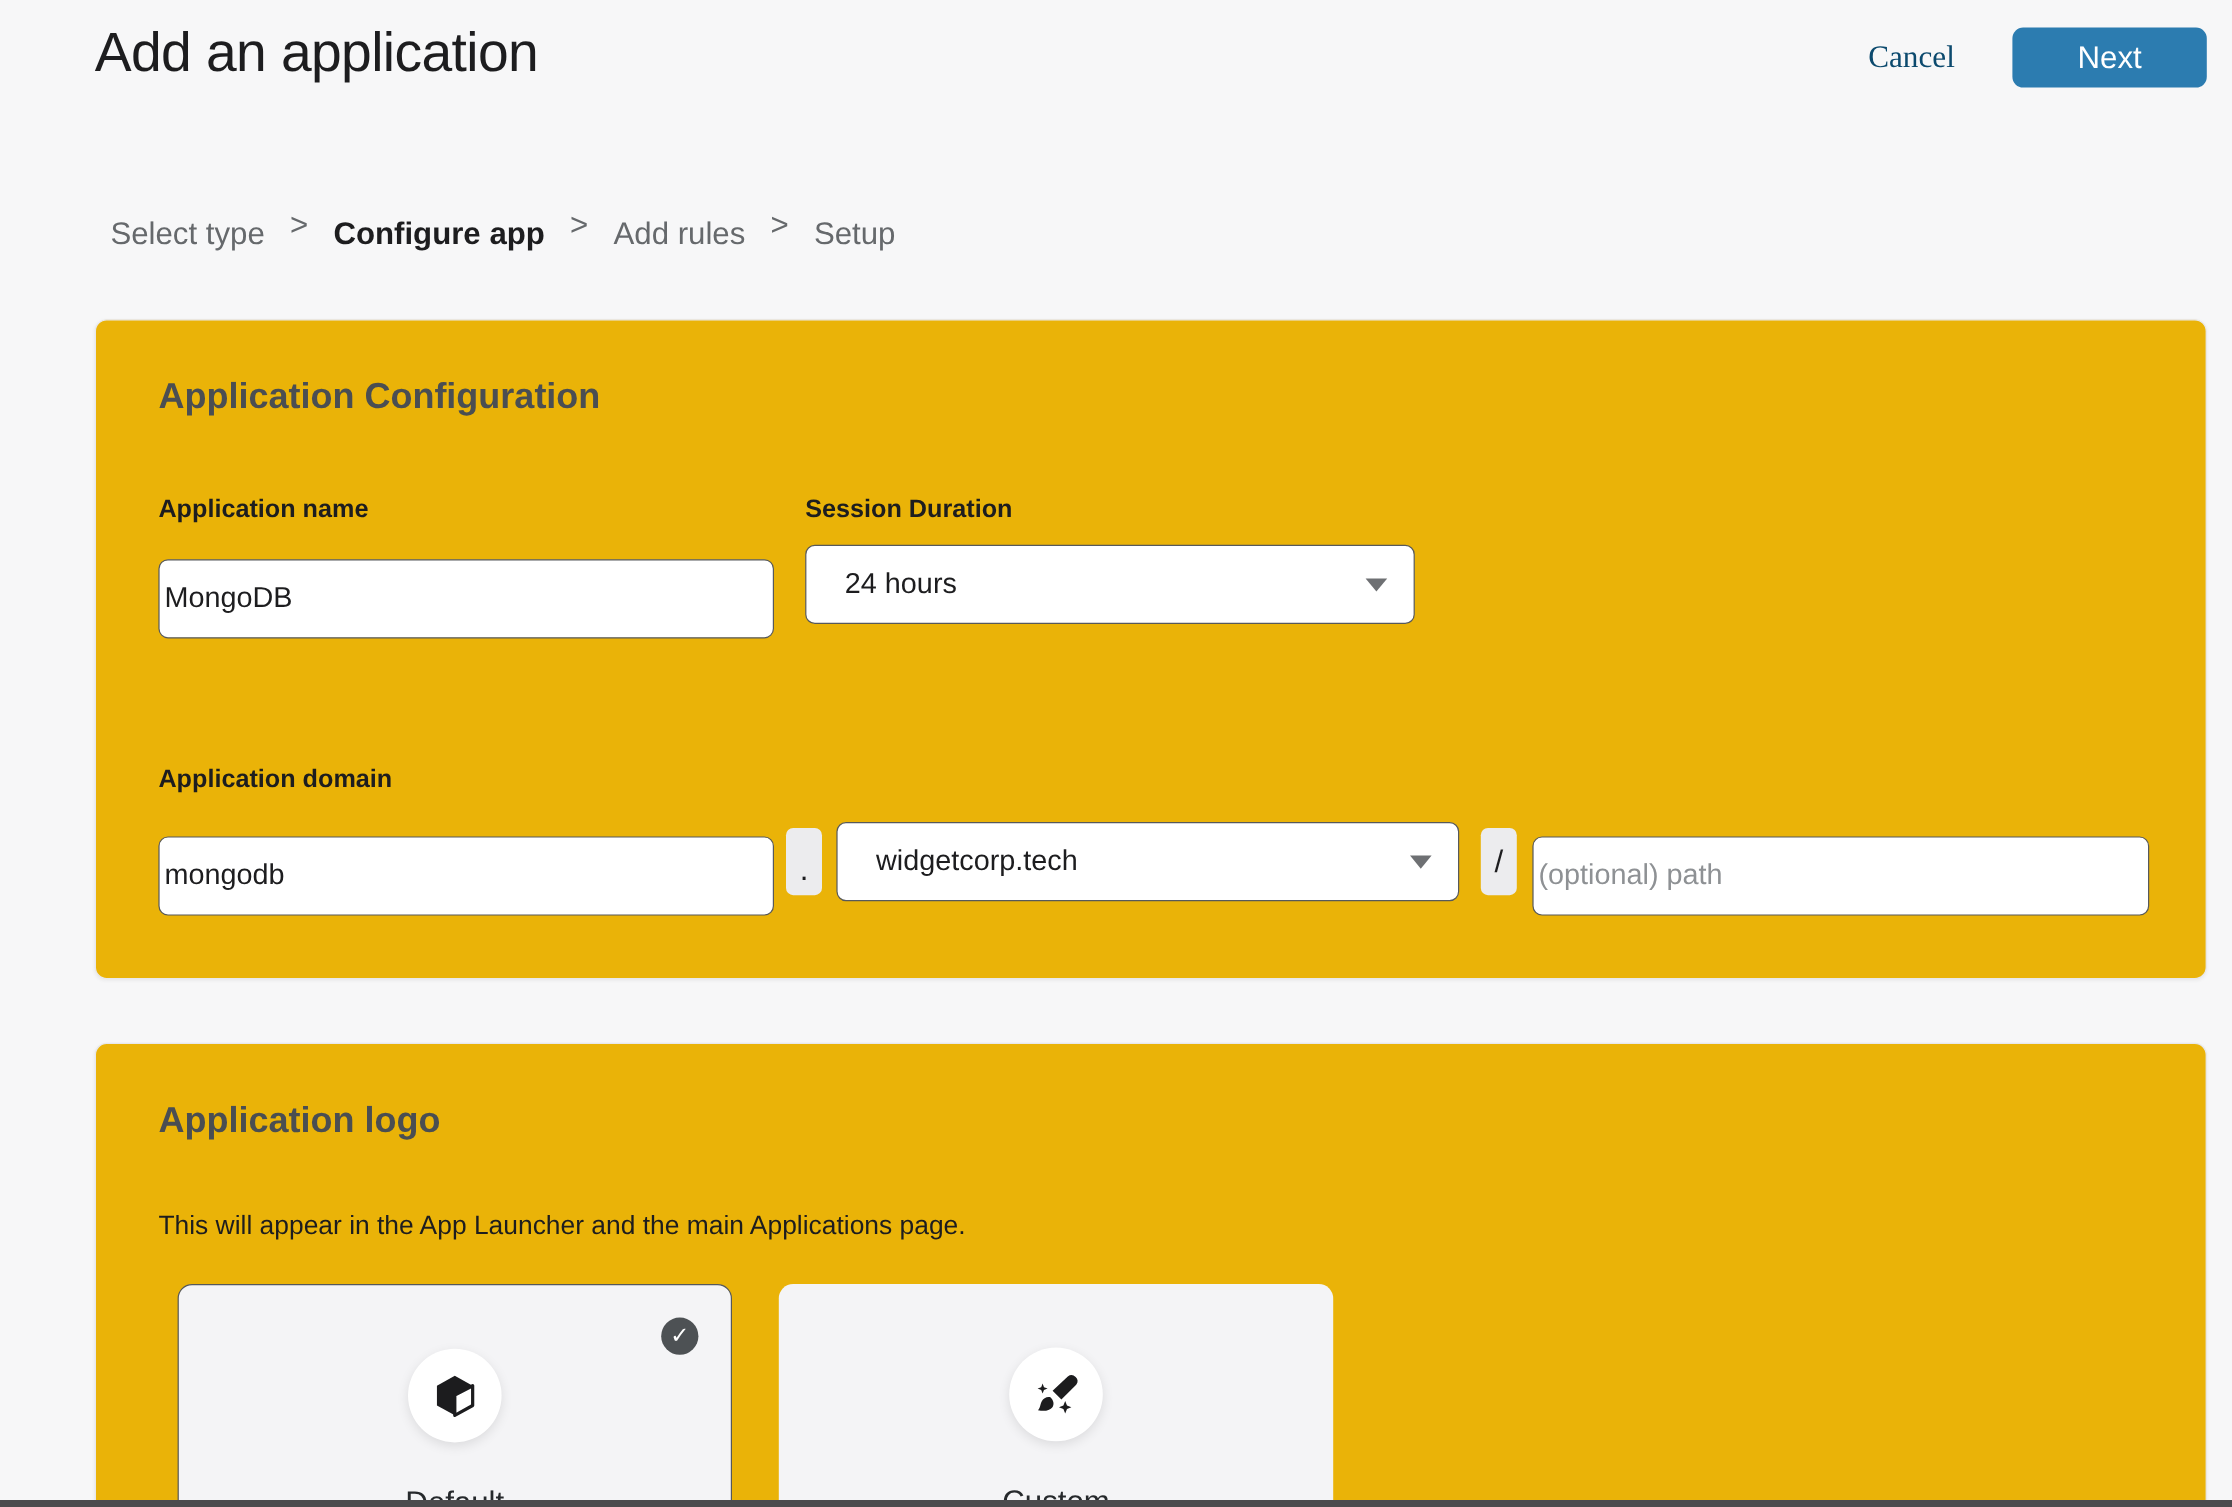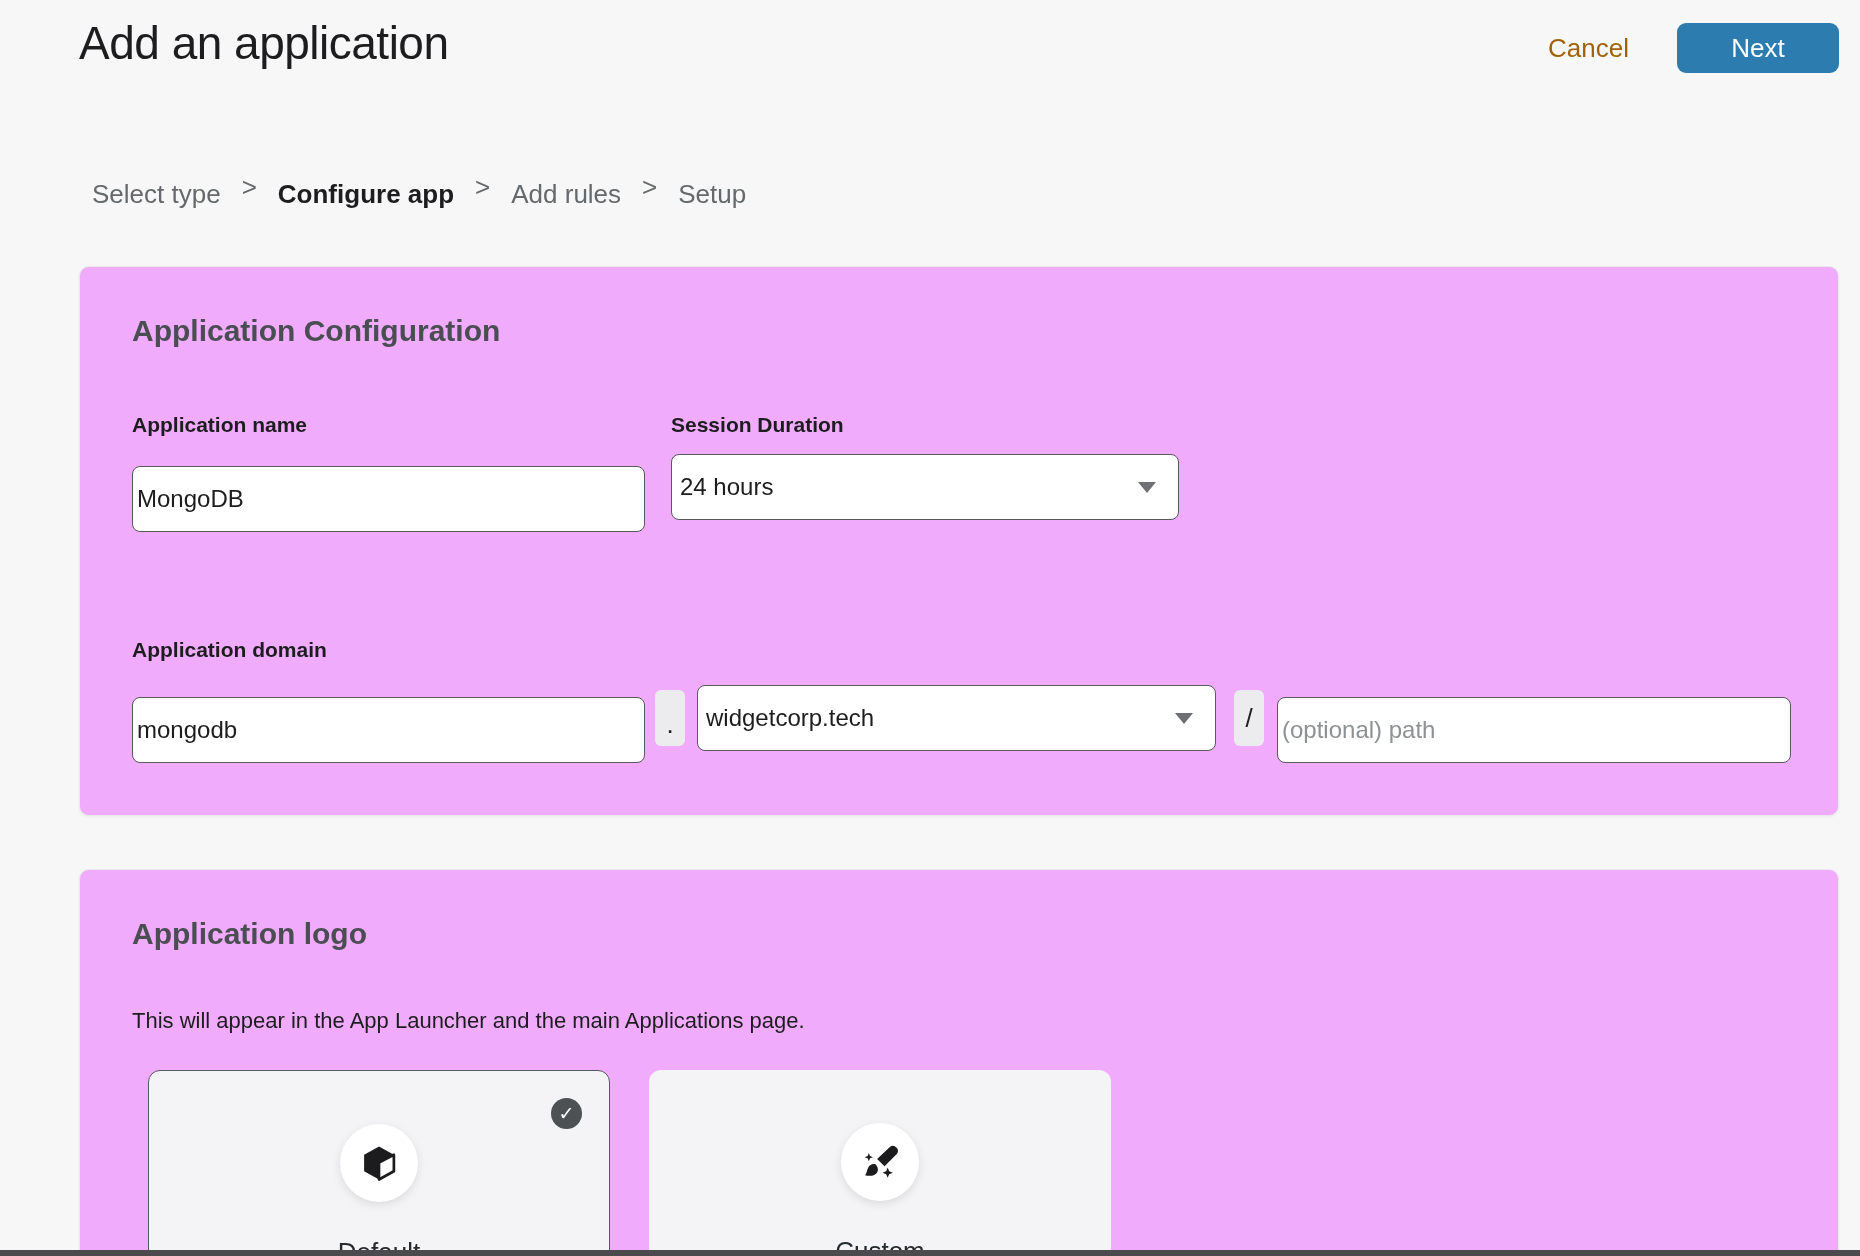--- a/index.html
+++ b/index.html
@@ -24,23 +24,24 @@
   .header-actions {
     position: absolute;
     right: 21px; top: 23px;
     height: 50px;
     display: flex;
     align-items: center;
     gap: 48px;
   }
   .cancel-link {
     font-size: 26px;
-    color: #a16207;
+    color: #0c4a6e;
     cursor: pointer;
     text-decoration: none;
+    font-family: Liberation Serif, serif;
   }
   .next-button {
     width: 162px; height: 50px;
     background: #2c7cb0;
     border: none;
     border-radius: 9px;
     color: #ffffff;
     font-size: 26px;
     font-family: inherit;
     cursor: pointer;
@@ -58,21 +59,21 @@
   }
   .breadcrumb .crumb { cursor: pointer; margin-top: 14px; }
   .breadcrumb .crumb.active { color: #1d1d1f; font-weight: 700; }
   .breadcrumb .crumb-sep { color: #66696c; }
 
   
   .card {
     position: absolute;
     left: 79px;
     width: 1760px;
-    background: #f0abfc;
+    background: #eab308;
     border: 1px solid #e9e9eb;
     border-radius: 10px;
     box-shadow: 0 1px 3px rgba(0,0,0,0.05);
   }
   .card-config { top: 266px; height: 550px; }
   .card-logo   { top: 869px; height: 560px; }
 
   .card-title {
     position: absolute;
     left: 52px;
@@ -107,21 +108,21 @@
 
   .select-box {
     position: absolute;
     height: 66px;
     border: 1px solid #57595b;
     border-radius: 8px;
     background: #ffffff;
     display: flex;
     align-items: center;
     justify-content: space-between;
-    padding: 0 22px 0 8px;
+    padding: 0 22px 0 32px;
     font-size: 24px;
     color: #1d1d1f;
     cursor: pointer;
     gap: 40px;
   }
   .caret-down {
     width: 0; height: 0;
     border-left: 9px solid transparent;
     border-right: 9px solid transparent;
     border-top: 11px solid #6e7073;

